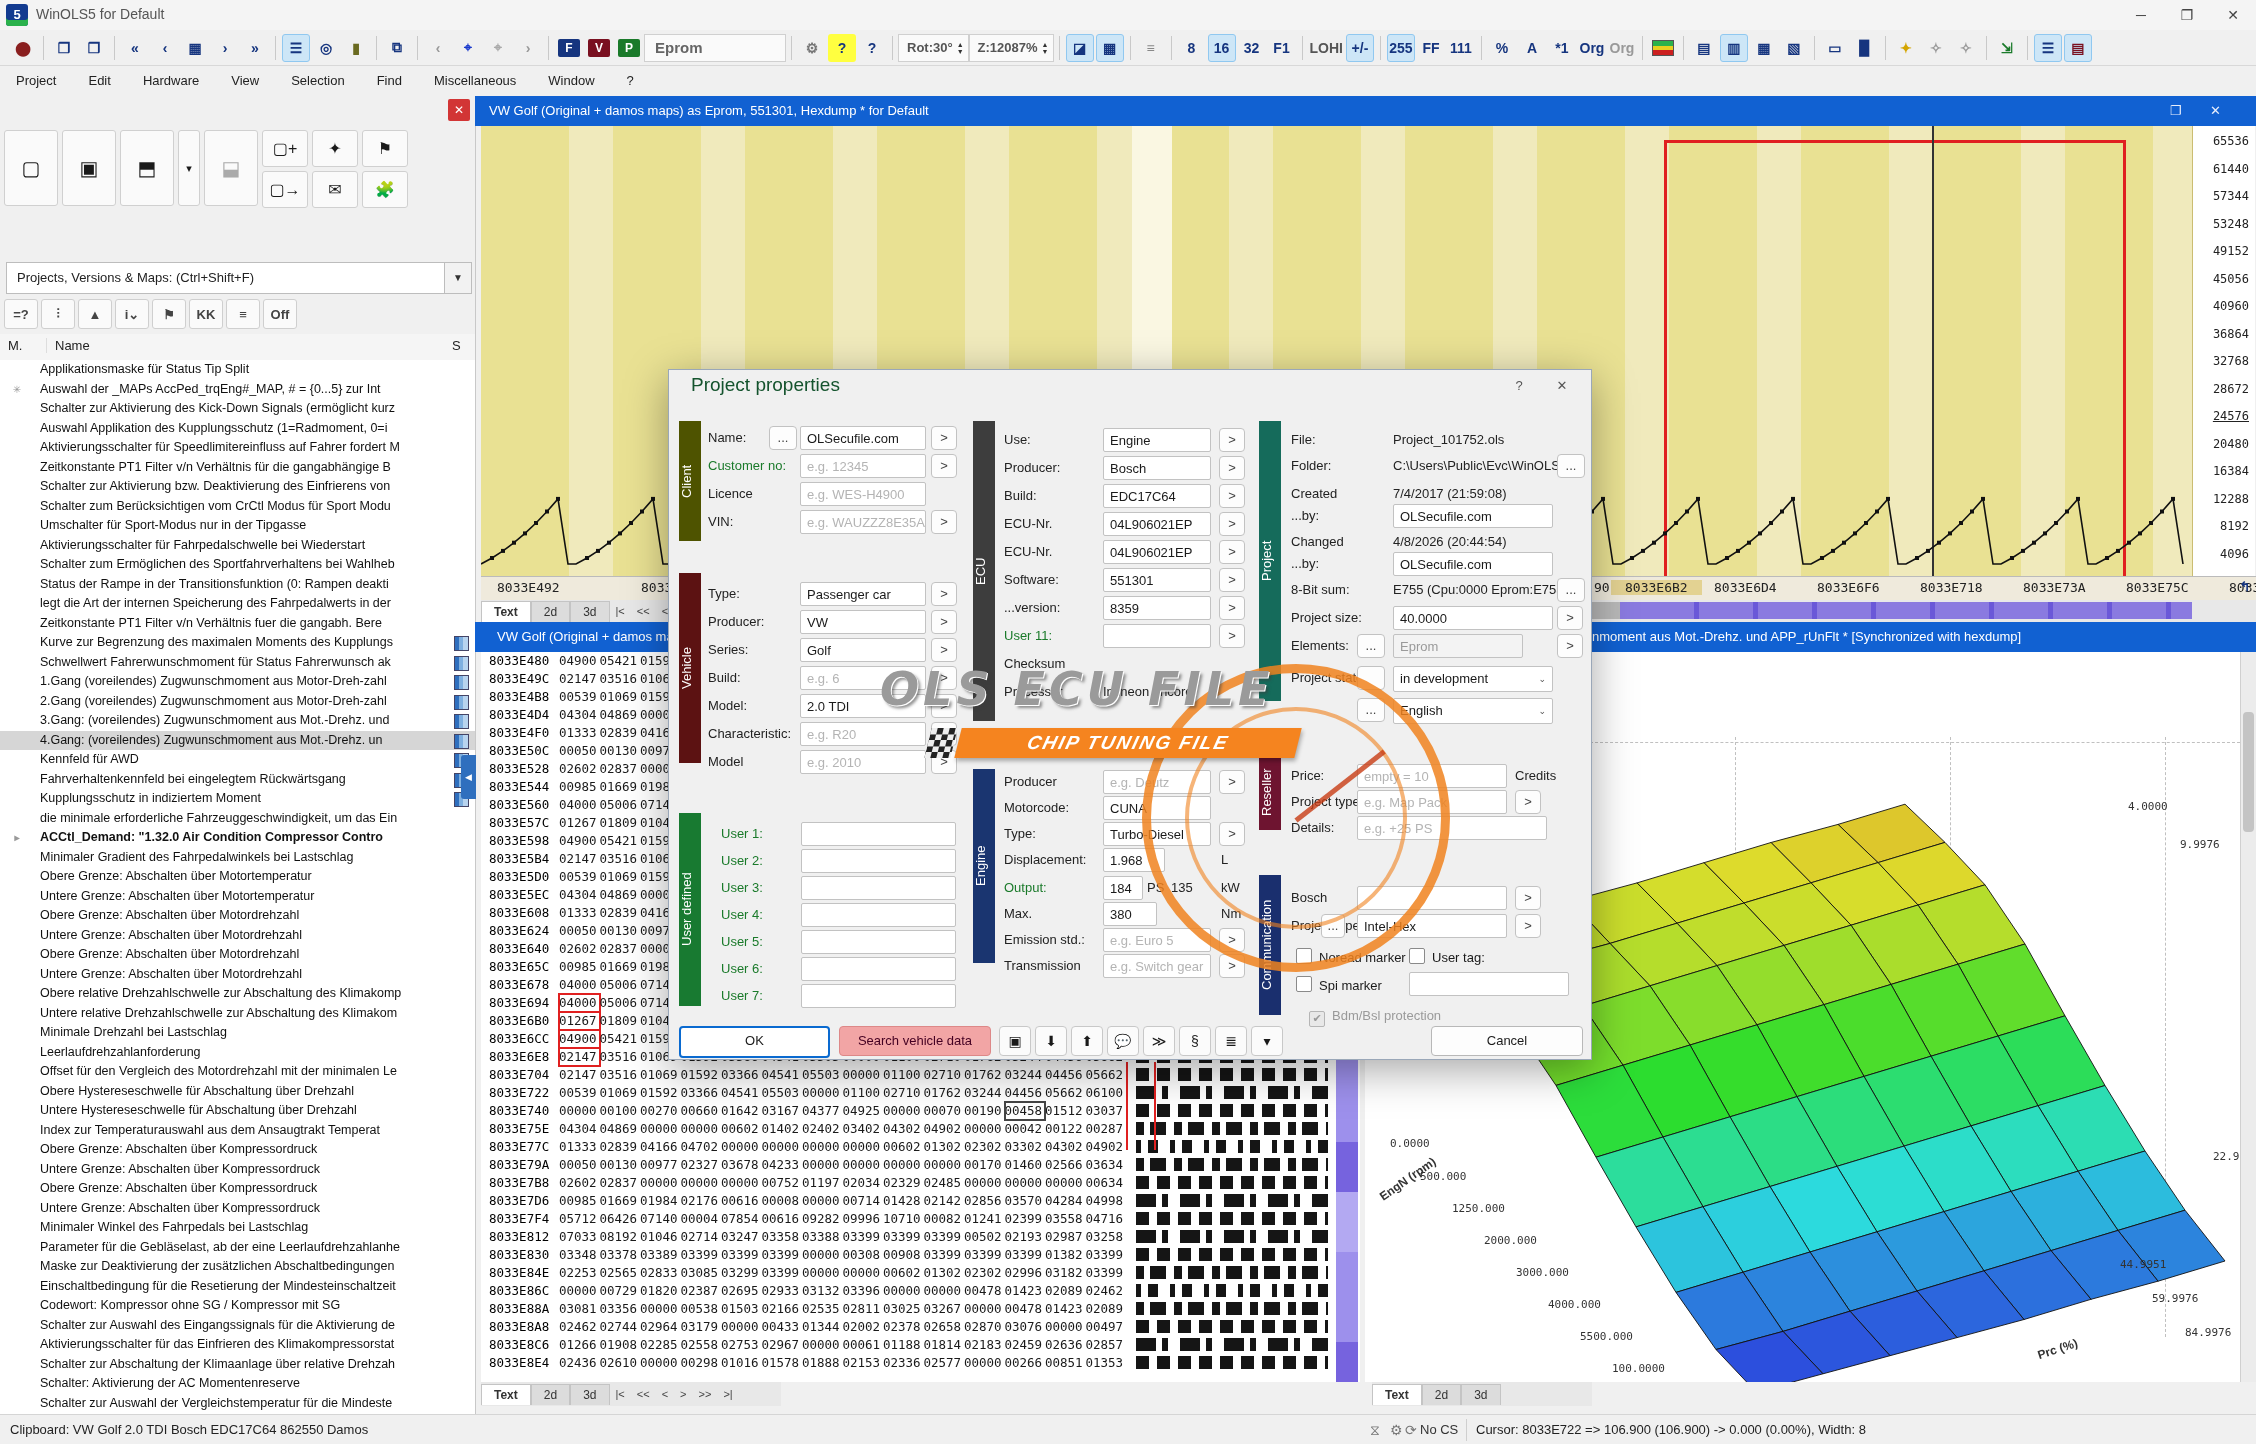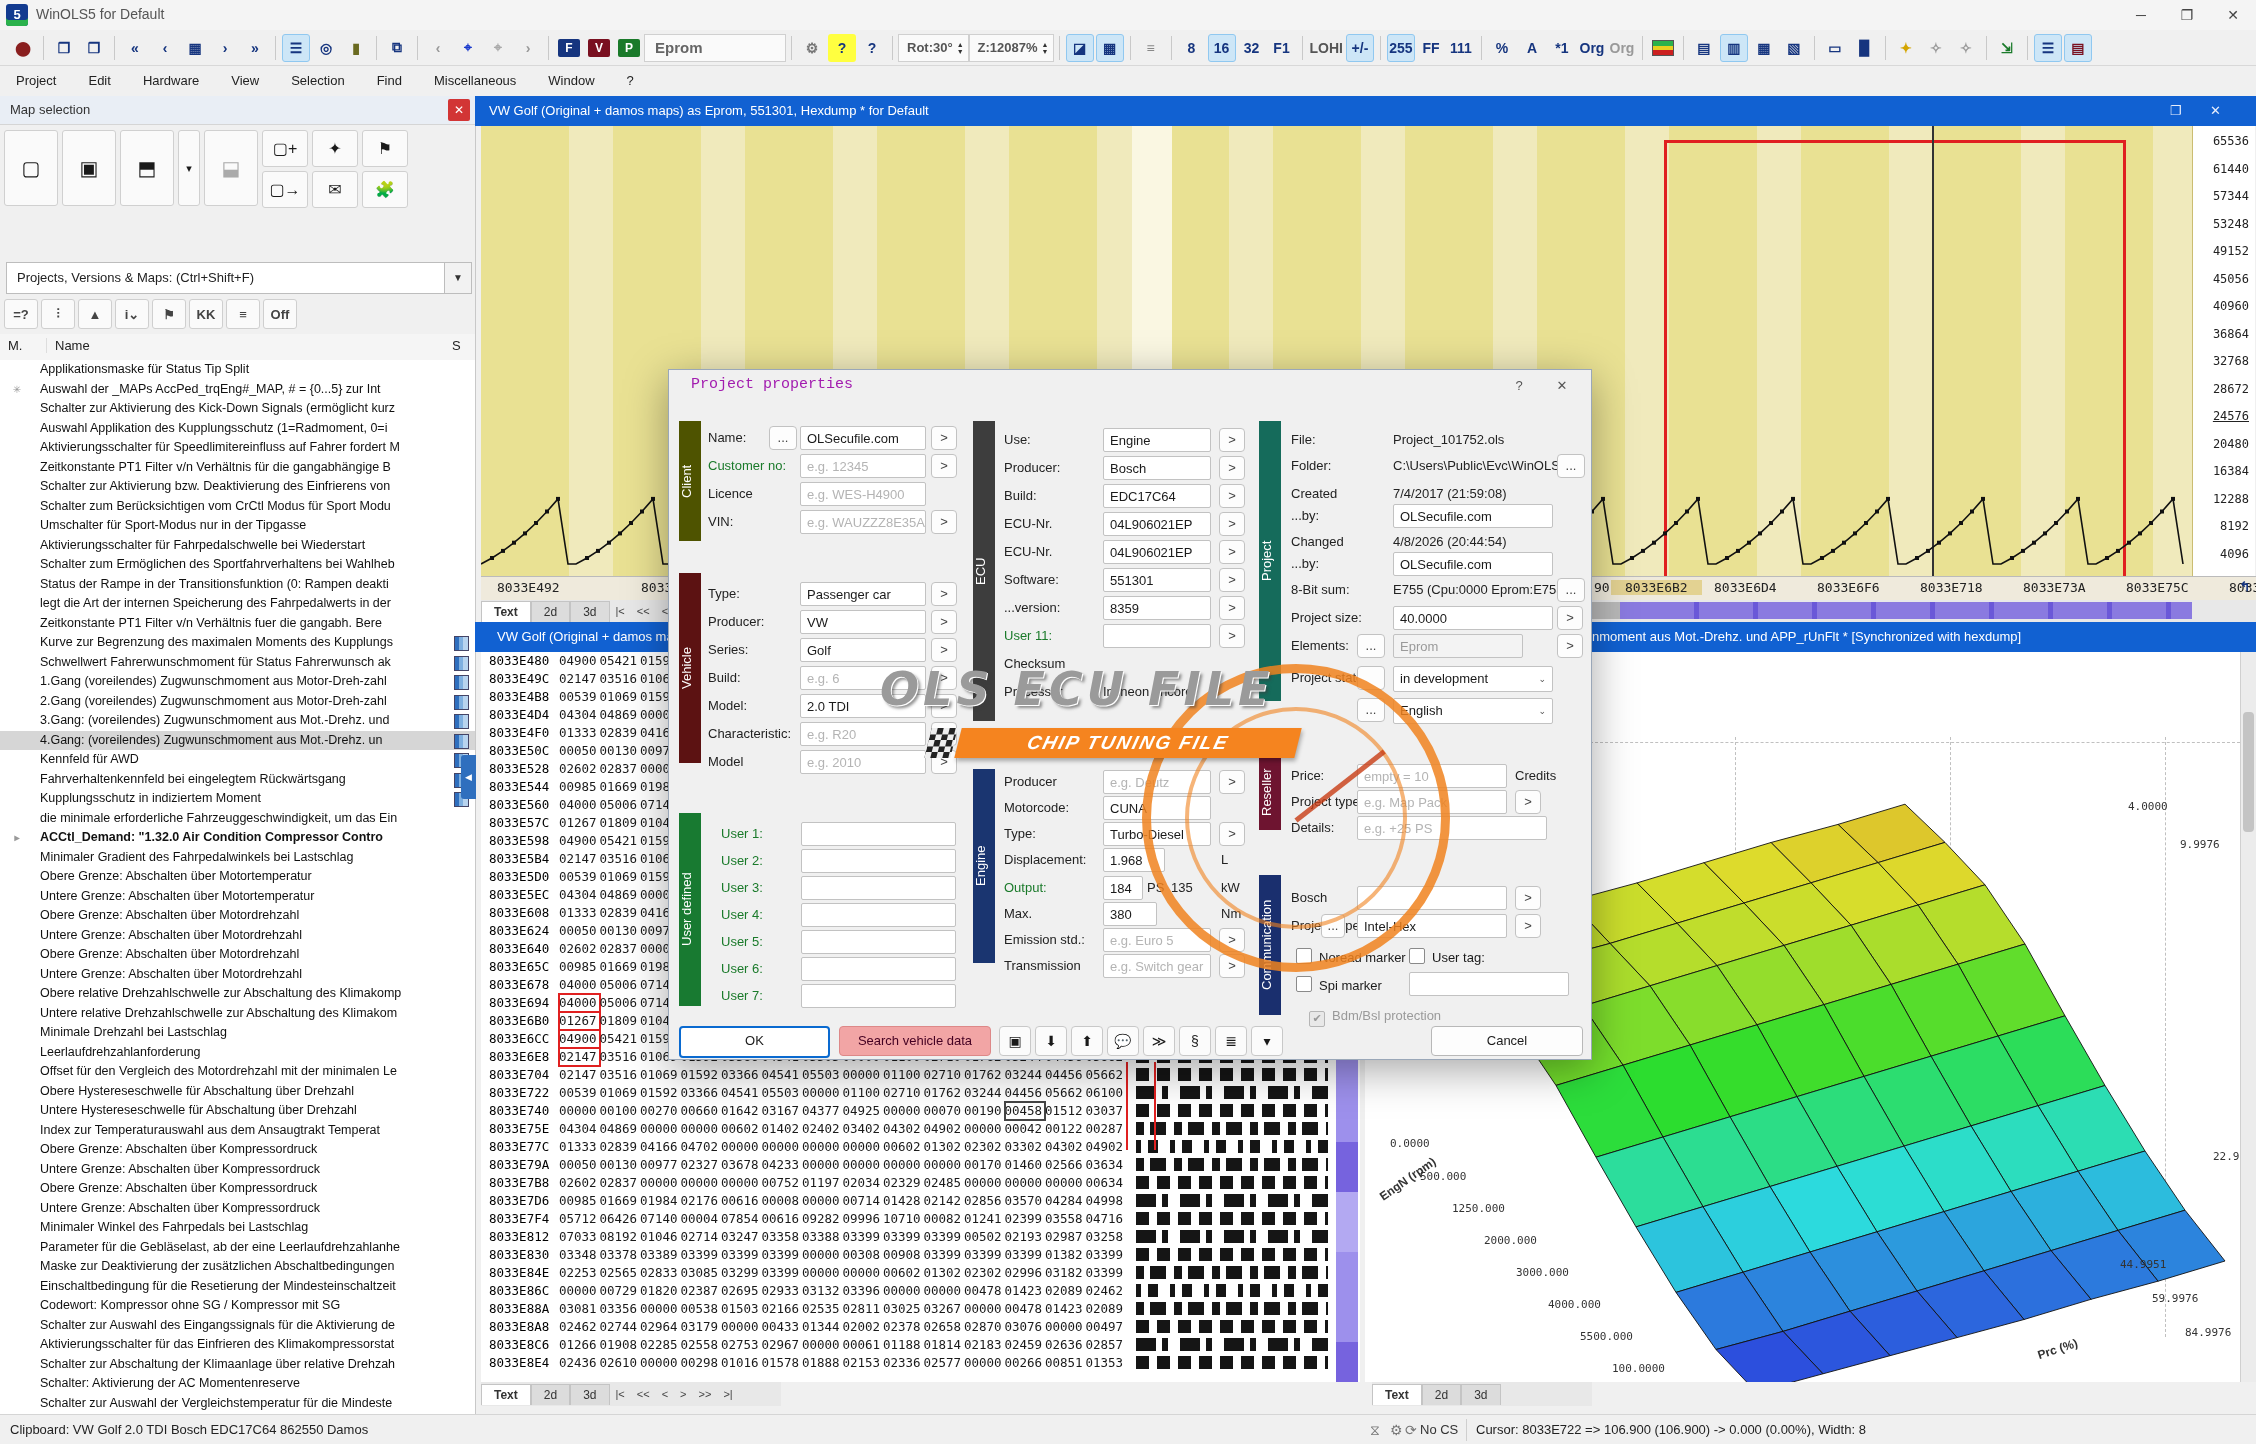--- a/index.html
+++ b/index.html
@@ -98,21 +98,21 @@
   .dash-h{position:absolute;border-top:1px dashed #c0c0c0;height:0;}
   #mesh{position:absolute;left:0;top:0;width:875px;height:730px;}
   .tick{position:absolute;font-size:11px;color:#333;font-family:"DejaVu Sans Mono",monospace;}
   .axlab{position:absolute;font-size:12px;color:#333;font-weight:bold;}
   #tabs3d{left:1372px;top:1382px;width:220px;height:24px;display:flex;align-items:center;background:#e8e8e8;}
   #vsb{left:2240px;top:652px;width:16px;height:730px;background:#ececec;border-left:1px solid #d0d0d0;}
   #vsb .thumb{position:absolute;left:2px;top:60px;width:11px;height:120px;background:#c4c4c4;border-radius:4px;}
   
   #dlg{left:668px;top:369px;width:922px;height:689px;background:#f0f0f0;border:1px solid #9aa7b8;
        box-shadow:0 10px 40px rgba(0,0,0,.35);}
-  #dlgtitle{left:0;top:0;width:100%;height:30px;line-height:30px;padding-left:22px;color:#a21caf;font-size:15px;font-family:Liberation Mono, monospace;}
+  #dlgtitle{left:0;top:0;width:100%;height:30px;line-height:30px;padding-left:22px;color:#14532d;font-size:19px;}
   #dlghelp{left:838px;top:4px;width:24px;height:24px;text-align:center;line-height:24px;color:#555;}
   #dlgclose{left:878px;top:4px;width:30px;height:24px;text-align:center;line-height:24px;color:#555;}
   .vbar{position:absolute;width:22px;color:#fff;writing-mode:vertical-rl;transform:rotate(180deg);
         text-align:center;font-size:13px;}
   .dl{position:absolute;color:#222;}
   .dl.green{color:#1a7a2a;}
   .dfield{position:absolute;height:24px;line-height:24px;background:#fff;border:1px solid #c2c2c2;border-radius:2px;padding-left:6px;box-sizing:border-box;overflow:hidden;white-space:nowrap;}
   .dfield.ph{color:#b4b4b4;}
   .dfield.dis{background:#f3f3f3;color:#9a9a9a;}
   .dbtn{position:absolute;height:24px;line-height:22px;background:#fdfdfd;border:1px solid #c2c2c2;border-radius:4px;text-align:center;color:#444;box-sizing:border-box;}
@@ -256,21 +256,20 @@
       <div class="mitem">Hardware</div>
       <div class="mitem">View</div>
       <div class="mitem">Selection</div>
       <div class="mitem">Find</div>
       <div class="mitem">Miscellaneous</div>
       <div class="mitem">Window</div>
       <div class="mitem">?</div>
     </div>
 
   <div class="abs" id="mapsel">
-    <div class="abs" id="mapsel-h">Map selection</div>
     <div class="abs" id="mapsel-x">✕</div>
     <div class="abs" id="mapbar">
         <div class="mbtn mb-big">▢</div>
         <div class="mbtn mb-big">▣</div>
         <div class="mbtn mb-big">⬒</div>
         <div class="mbtn mb-big" style="width: 20px; font-size: 11px;">▾</div>
         <div class="mbtn mb-big" style="color: rgb(170, 170, 170);">⬓</div>
         <div class="mb-col">
           <div style="display: flex; gap: 4px;">
             <div class="mbtn mb-sm">▢+</div>

